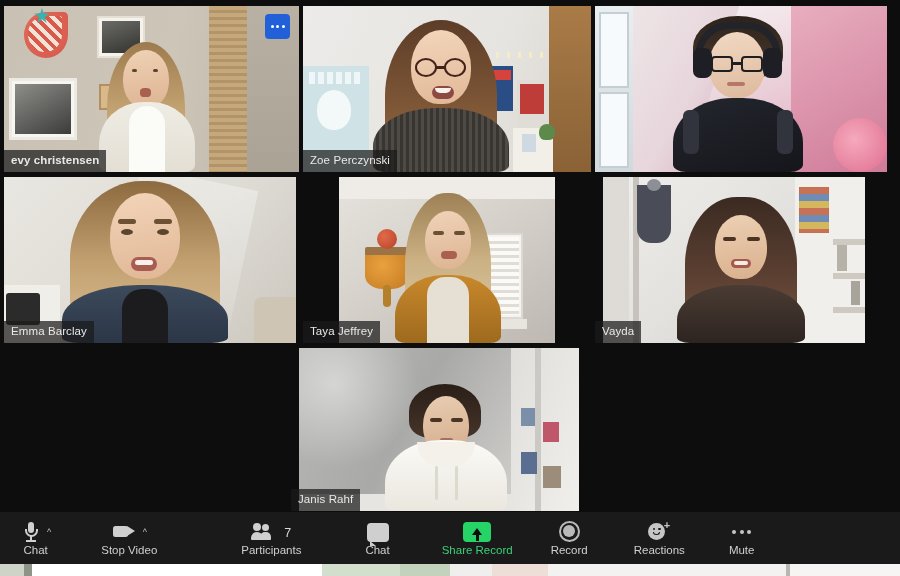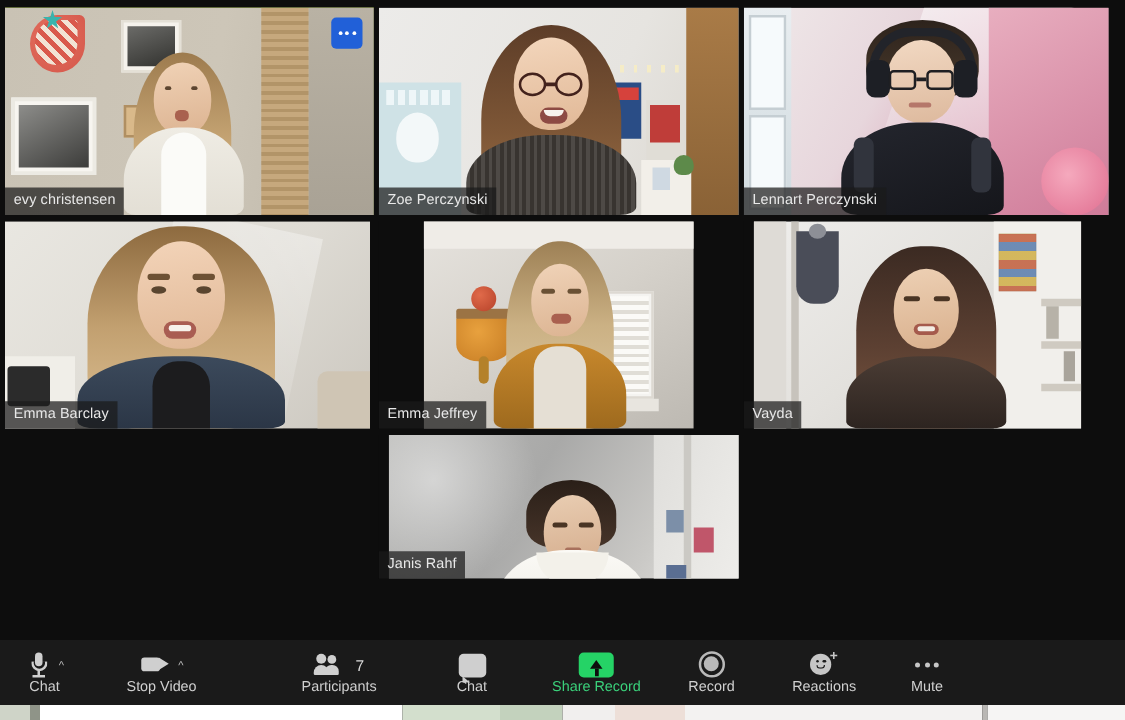--- a/index.html
+++ b/index.html
@@ -7,21 +7,21 @@
     width:900px; height:576px; overflow:hidden;
     background:#0d0d0d;
     font-family:"Liberation Sans", sans-serif;
   }
   #app { position:relative; width:900px; height:576px; background:#0d0d0d; }
 
   
   #gallery { position:absolute; left:0; top:0; width:900px; height:512px; background:#0d0d0d; }
 
   .tile { position:absolute; overflow:hidden; background:#111; }
-  .tile.active { outline:3px solid #c8e65a; outline-offset:-3px; z-index:3; }
+  .tile.active { outline:3px solid #c8e65a; outline-offset:-3px; z-index:3;font-weight:bold; }
 
   .vidwrap { position:absolute; inset:0; background:#0d0d0d; overflow:hidden; }
   .vid { position:absolute; top:0; height:100%; overflow:hidden; }
 
   .namebadge {
     position:absolute; left:0; bottom:0; z-index:4;
     background:rgba(26,26,26,0.72);
     color:#e8e8e8; font-size:11.5px; line-height:1;
     padding:5px 7px 6px 7px;
     white-space:nowrap; letter-spacing:.1px;
@@ -224,21 +224,20 @@
 
             <div class="s-el" style="left:116px;top:50px;width:22px;height:16px;border:2.5px solid #1f1f22;border-radius:4px;"></div>
             <div class="s-el" style="left:146px;top:50px;width:22px;height:16px;border:2.5px solid #1f1f22;border-radius:4px;"></div>
             <div class="s-el" style="left:138px;top:56px;width:8px;height:2.5px;background:#1f1f22;"></div>
             <div class="s-el" style="left:132px;top:76px;width:18px;height:4px;background:#b5776a;border-radius:4px;"></div>
             <div class="body" style="left:78px;top:92px;width:130px;height:74px;background:linear-gradient(160deg,#24262e,#15161b);"></div>
             <div class="s-el" style="left:88px;top:104px;width:16px;height:44px;background:#31343d;border-radius:6px;"></div>
             <div class="s-el" style="left:182px;top:104px;width:16px;height:44px;background:#31343d;border-radius:6px;"></div>
           </div>
         </div>
-        <div class="namebadge">Lennart Perczynski</div>
       </div>
     </div>
 
     <div class="tile" style="left:4px; top:177px; width:292px; height:166px;">
       <div class="vidwrap">
         <div class="vid" style="left:0; width:292px;">
           <div class="scene" style="background:linear-gradient(135deg,#e9e7e1 0%,#dedbd4 55%,#cbc7bf 100%);">
             <div class="s-el" style="left:0;top:108px;width:56px;height:58px;background:#f0eee8;"></div>
             <div class="s-el" style="left:2px;top:116px;width:34px;height:32px;background:#2b2b2b;border-radius:3px;"></div>
             <div class="s-el" style="left:250px;top:120px;width:42px;height:46px;background:#cfc5b4;border-radius:8px 0 0 0;"></div>
@@ -276,21 +275,21 @@
 
             <div class="hair" style="left:66px;top:16px;width:86px;height:150px;background:linear-gradient(180deg,#9d8055,#cbb184 45%,#e0cca6);border-radius:48% 48% 22% 22%;"></div>
             <div class="head" style="left:86px;top:34px;width:46px;height:58px;background:linear-gradient(170deg,#f0d3b8,#dcb492);"></div>
             <div class="s-el" style="left:94px;top:54px;width:11px;height:4px;background:#6a5135;border-radius:3px;"></div>
             <div class="s-el" style="left:115px;top:54px;width:11px;height:4px;background:#6a5135;border-radius:3px;"></div>
             <div class="s-el" style="left:102px;top:74px;width:16px;height:8px;background:#a9604f;border-radius:8px;"></div>
             <div class="body" style="left:56px;top:98px;width:106px;height:68px;background:linear-gradient(#c8882c,#9e6a1e);"></div>
             <div class="s-el" style="left:88px;top:100px;width:42px;height:66px;background:#e5dfd4;border-radius:18px 18px 0 0;"></div>
           </div>
         </div>
-        <div class="namebadge">Emma Jeffrey</div>
+        <div class="namebadge">Taya Jeffrey</div>
       </div>
     </div>
 
     <div class="tile" style="left:595px; top:177px; width:292px; height:166px;">
       <div class="vidwrap">
         <div class="vid" style="left:8px; width:262px;">
           <div class="scene" style="background:linear-gradient(140deg,#efeeec 0%,#e3e1dd 50%,#cfcdc8 100%);">
             <div class="s-el" style="left:0;top:0;width:26px;height:166px;background:#dedbd6;"></div>
             <div class="s-el" style="left:30px;top:0;width:6px;height:166px;background:#c7c3bc;"></div>
             <div class="s-el" style="left:34px;top:8px;width:34px;height:58px;background:#4a4d58;border-radius:0 0 14px 14px;"></div>
@@ -310,21 +309,21 @@
             <div class="s-el" style="left:144px;top:60px;width:13px;height:4px;background:#4a3524;border-radius:3px;"></div>
             <div class="s-el" style="left:128px;top:82px;width:20px;height:9px;background:#a55a4c;border-radius:9px;"></div>
             <div class="s-el" style="left:131px;top:84px;width:14px;height:4px;background:#f2ece3;border-radius:3px;"></div>
             <div class="body" style="left:74px;top:108px;width:128px;height:58px;background:linear-gradient(#4a3c34,#2d2420);"></div>
           </div>
         </div>
         <div class="namebadge">Vayda</div>
       </div>
     </div>
 
-    <div class="tile" style="left:303px; top:348px; width:296px; height:115px;text-decoration:underline;">
+    <div class="tile" style="left:291px; top:348px; width:296px; height:163px;text-decoration:underline;">
       <div class="vidwrap">
         <div class="vid" style="left:8px; width:280px;">
           <div class="scene" style="background:linear-gradient(120deg,#b9b9b7 0%,#a9a9a8 40%,#cac9c6 75%,#e6e5e2 100%);">
             <div class="s-el" style="left:0;top:0;width:26px;height:163px;background:linear-gradient(#aaa9a7,#97 9694);"></div>
             <div class="s-el" style="left:0;top:0;width:120px;height:120px;background:radial-gradient(ellipse at 30% 30%,rgba(255,255,255,.45),rgba(255,255,255,0) 70%);"></div>
             <div class="s-el" style="left:212px;top:0;width:68px;height:163px;background:linear-gradient(110deg,#dfdedb,#f0efec);"></div>
             <div class="s-el" style="left:236px;top:0;width:6px;height:163px;background:#cbc9c4;"></div>
             <div class="s-el" style="left:222px;top:60px;width:14px;height:18px;background:#7c8fa8;"></div>
             <div class="s-el" style="left:244px;top:74px;width:16px;height:20px;background:#c0566a;"></div>
             <div class="s-el" style="left:222px;top:104px;width:16px;height:22px;background:#5a6e92;"></div>

